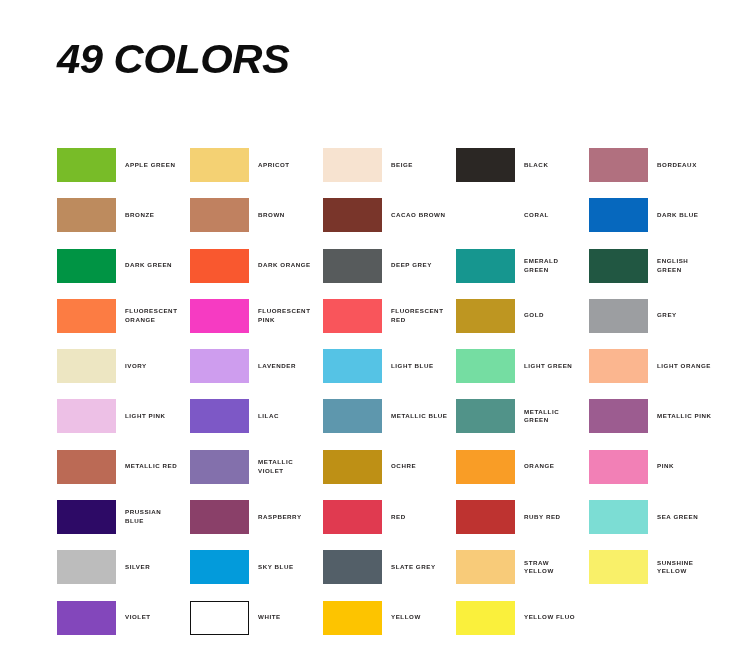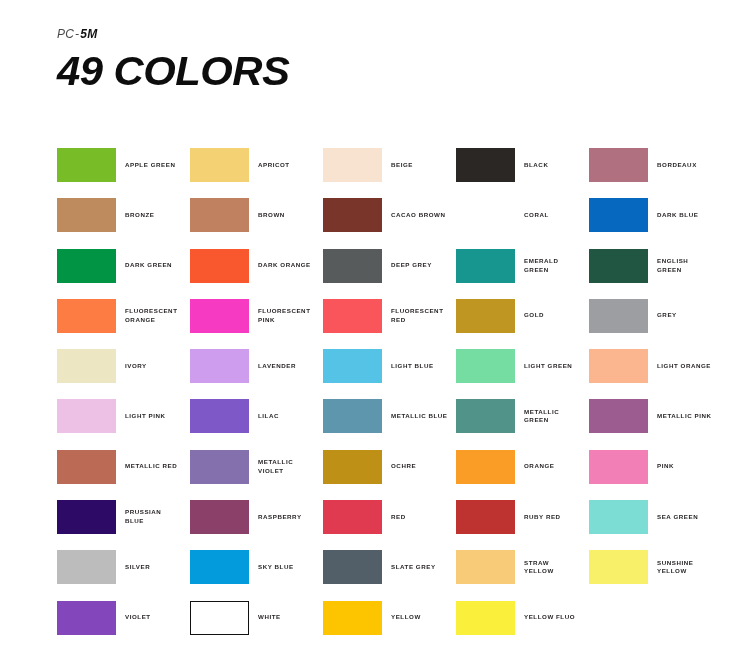--- a/index.html
+++ b/index.html
@@ -104,23 +104,20 @@
     white-space: pre-line;
     word-break: normal;
   }
 </style>
 </head>
 <body>
 
 <div id="page">
 
   <div class="header">
-    <div class="eyebrow">
-      <span class="pc">PC</span><span class="sep">-</span><span class="code">5M</span>
-    </div>
     <div class="maintitle">49 COLORS</div>
   </div>
 
   <div class="grid" id="color-grid">
       <div class="row">
         <div class="cell" style="left: 0px;">
           <div class="swatch" style="background: rgb(120, 188, 40);"></div>
           <div class="label">APPLE GREEN</div>
         </div>
         <div class="cell" style="left: 133px;">

